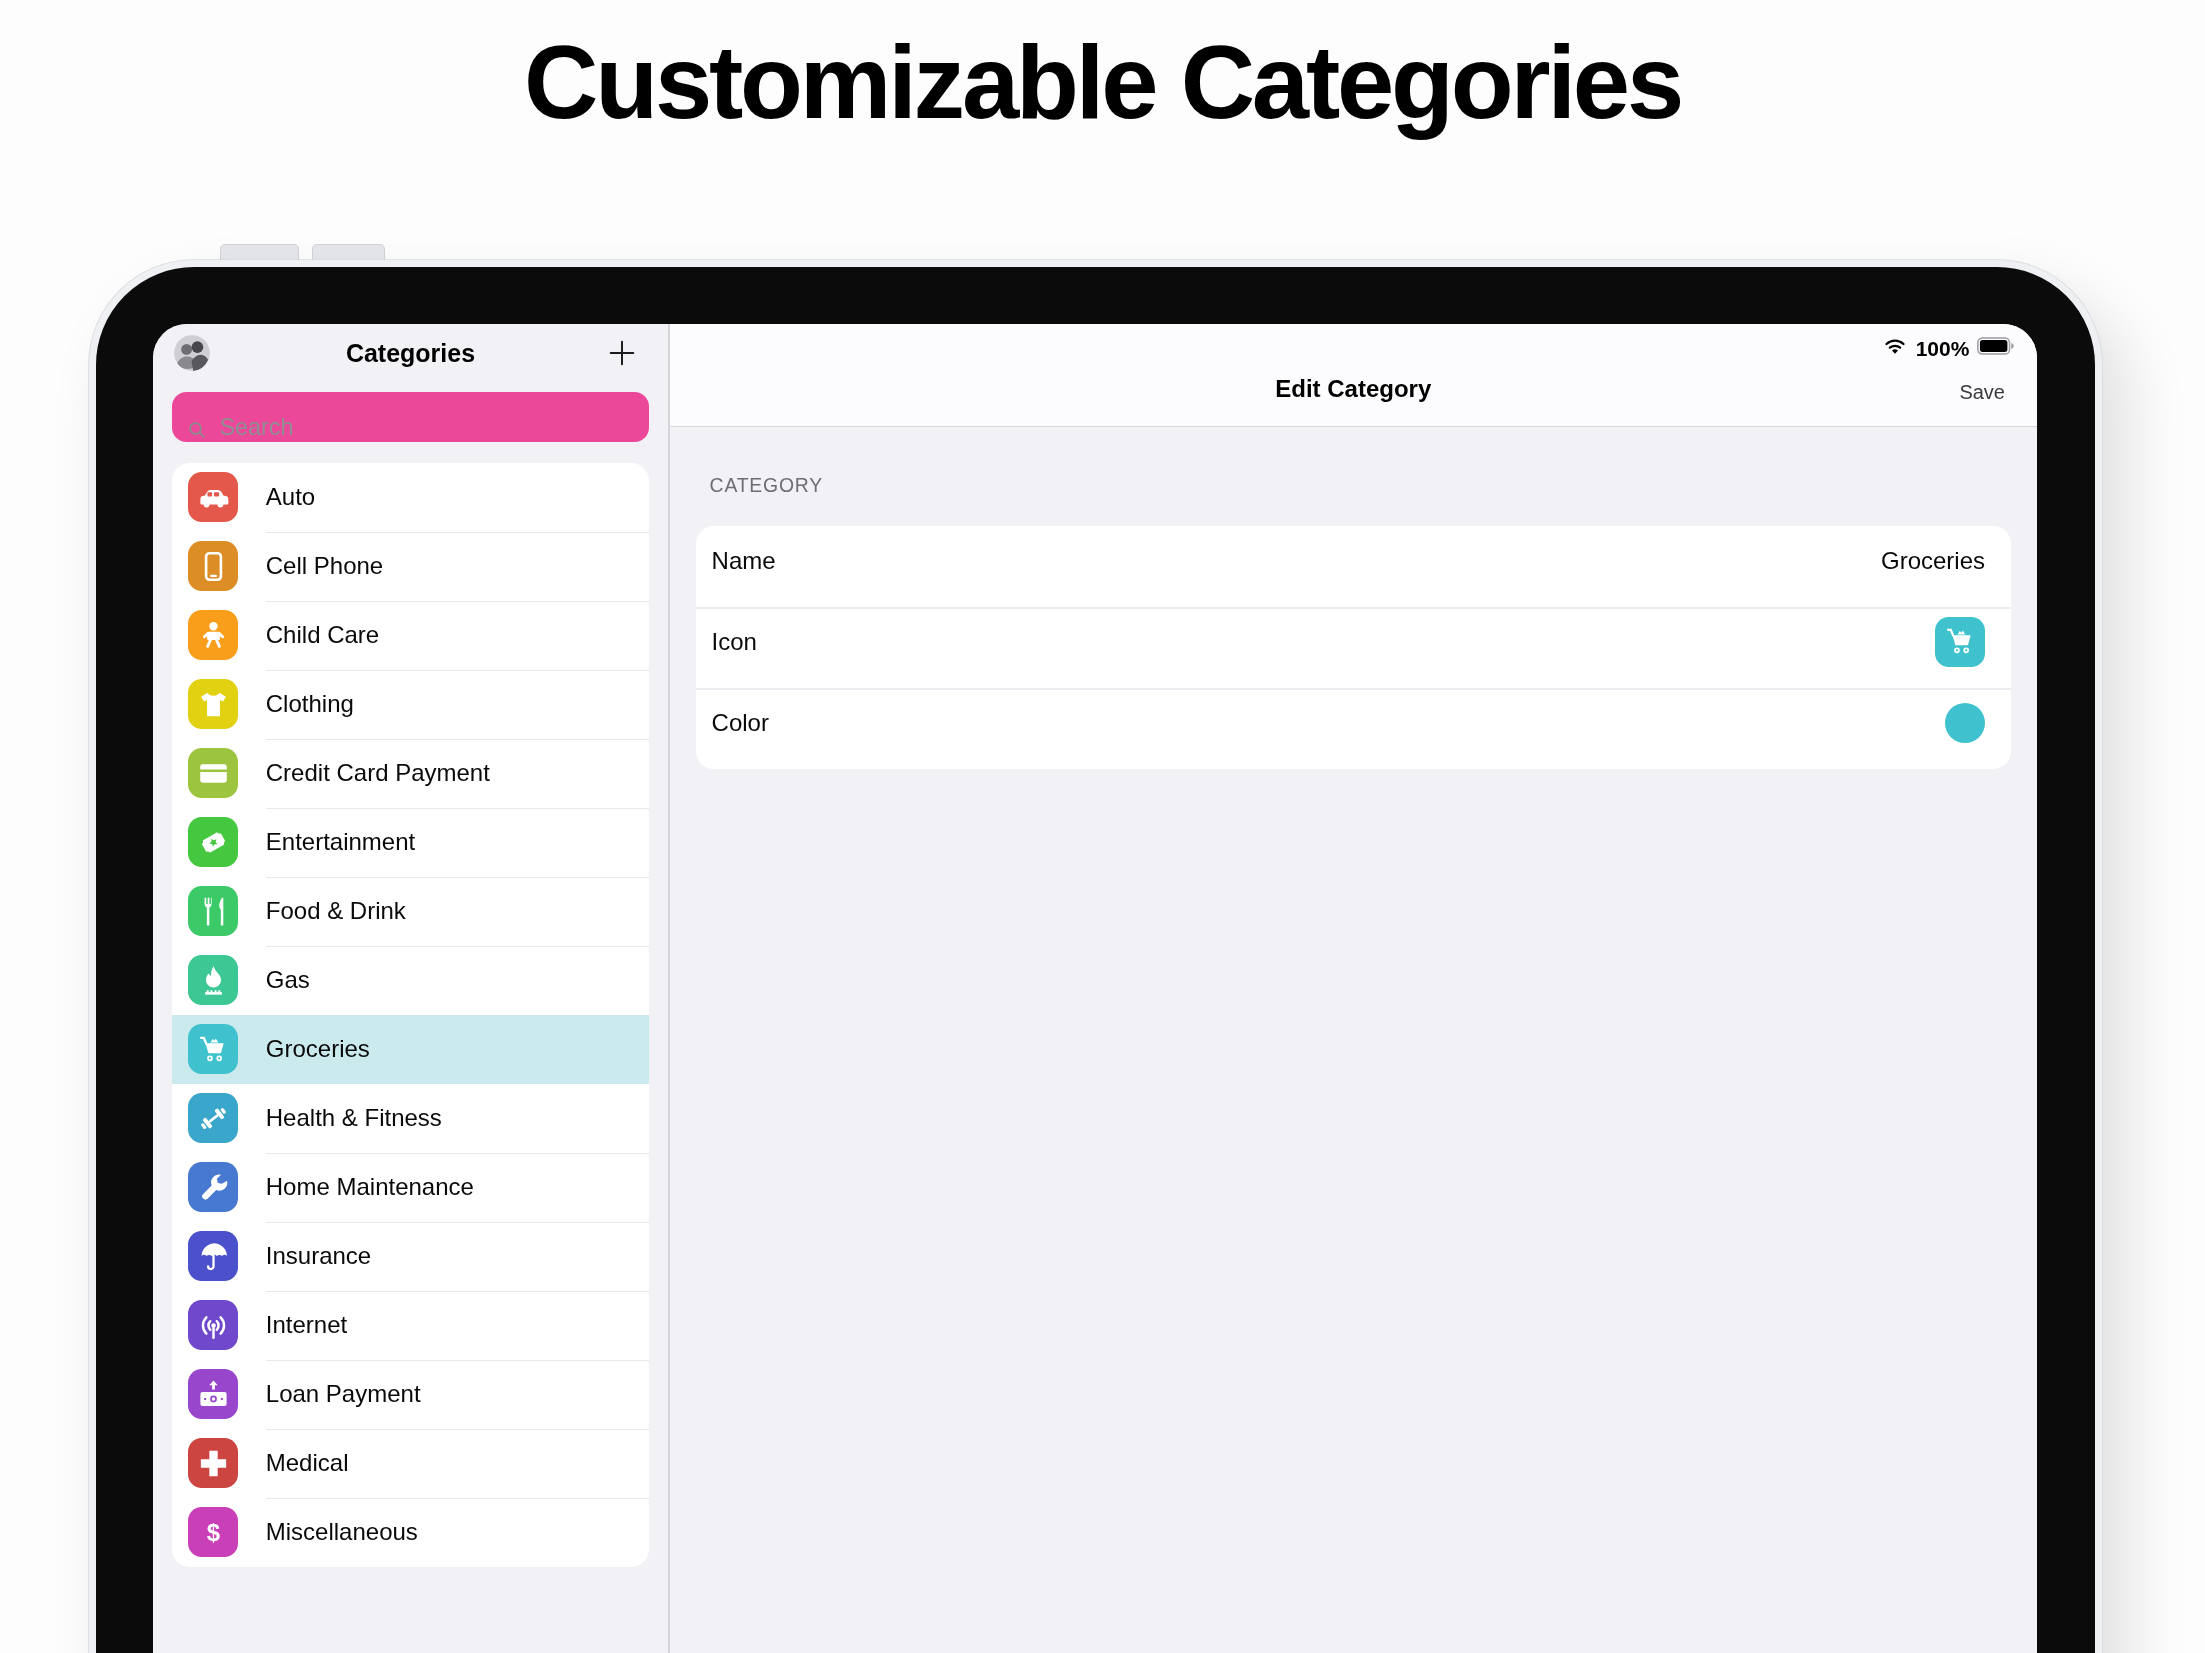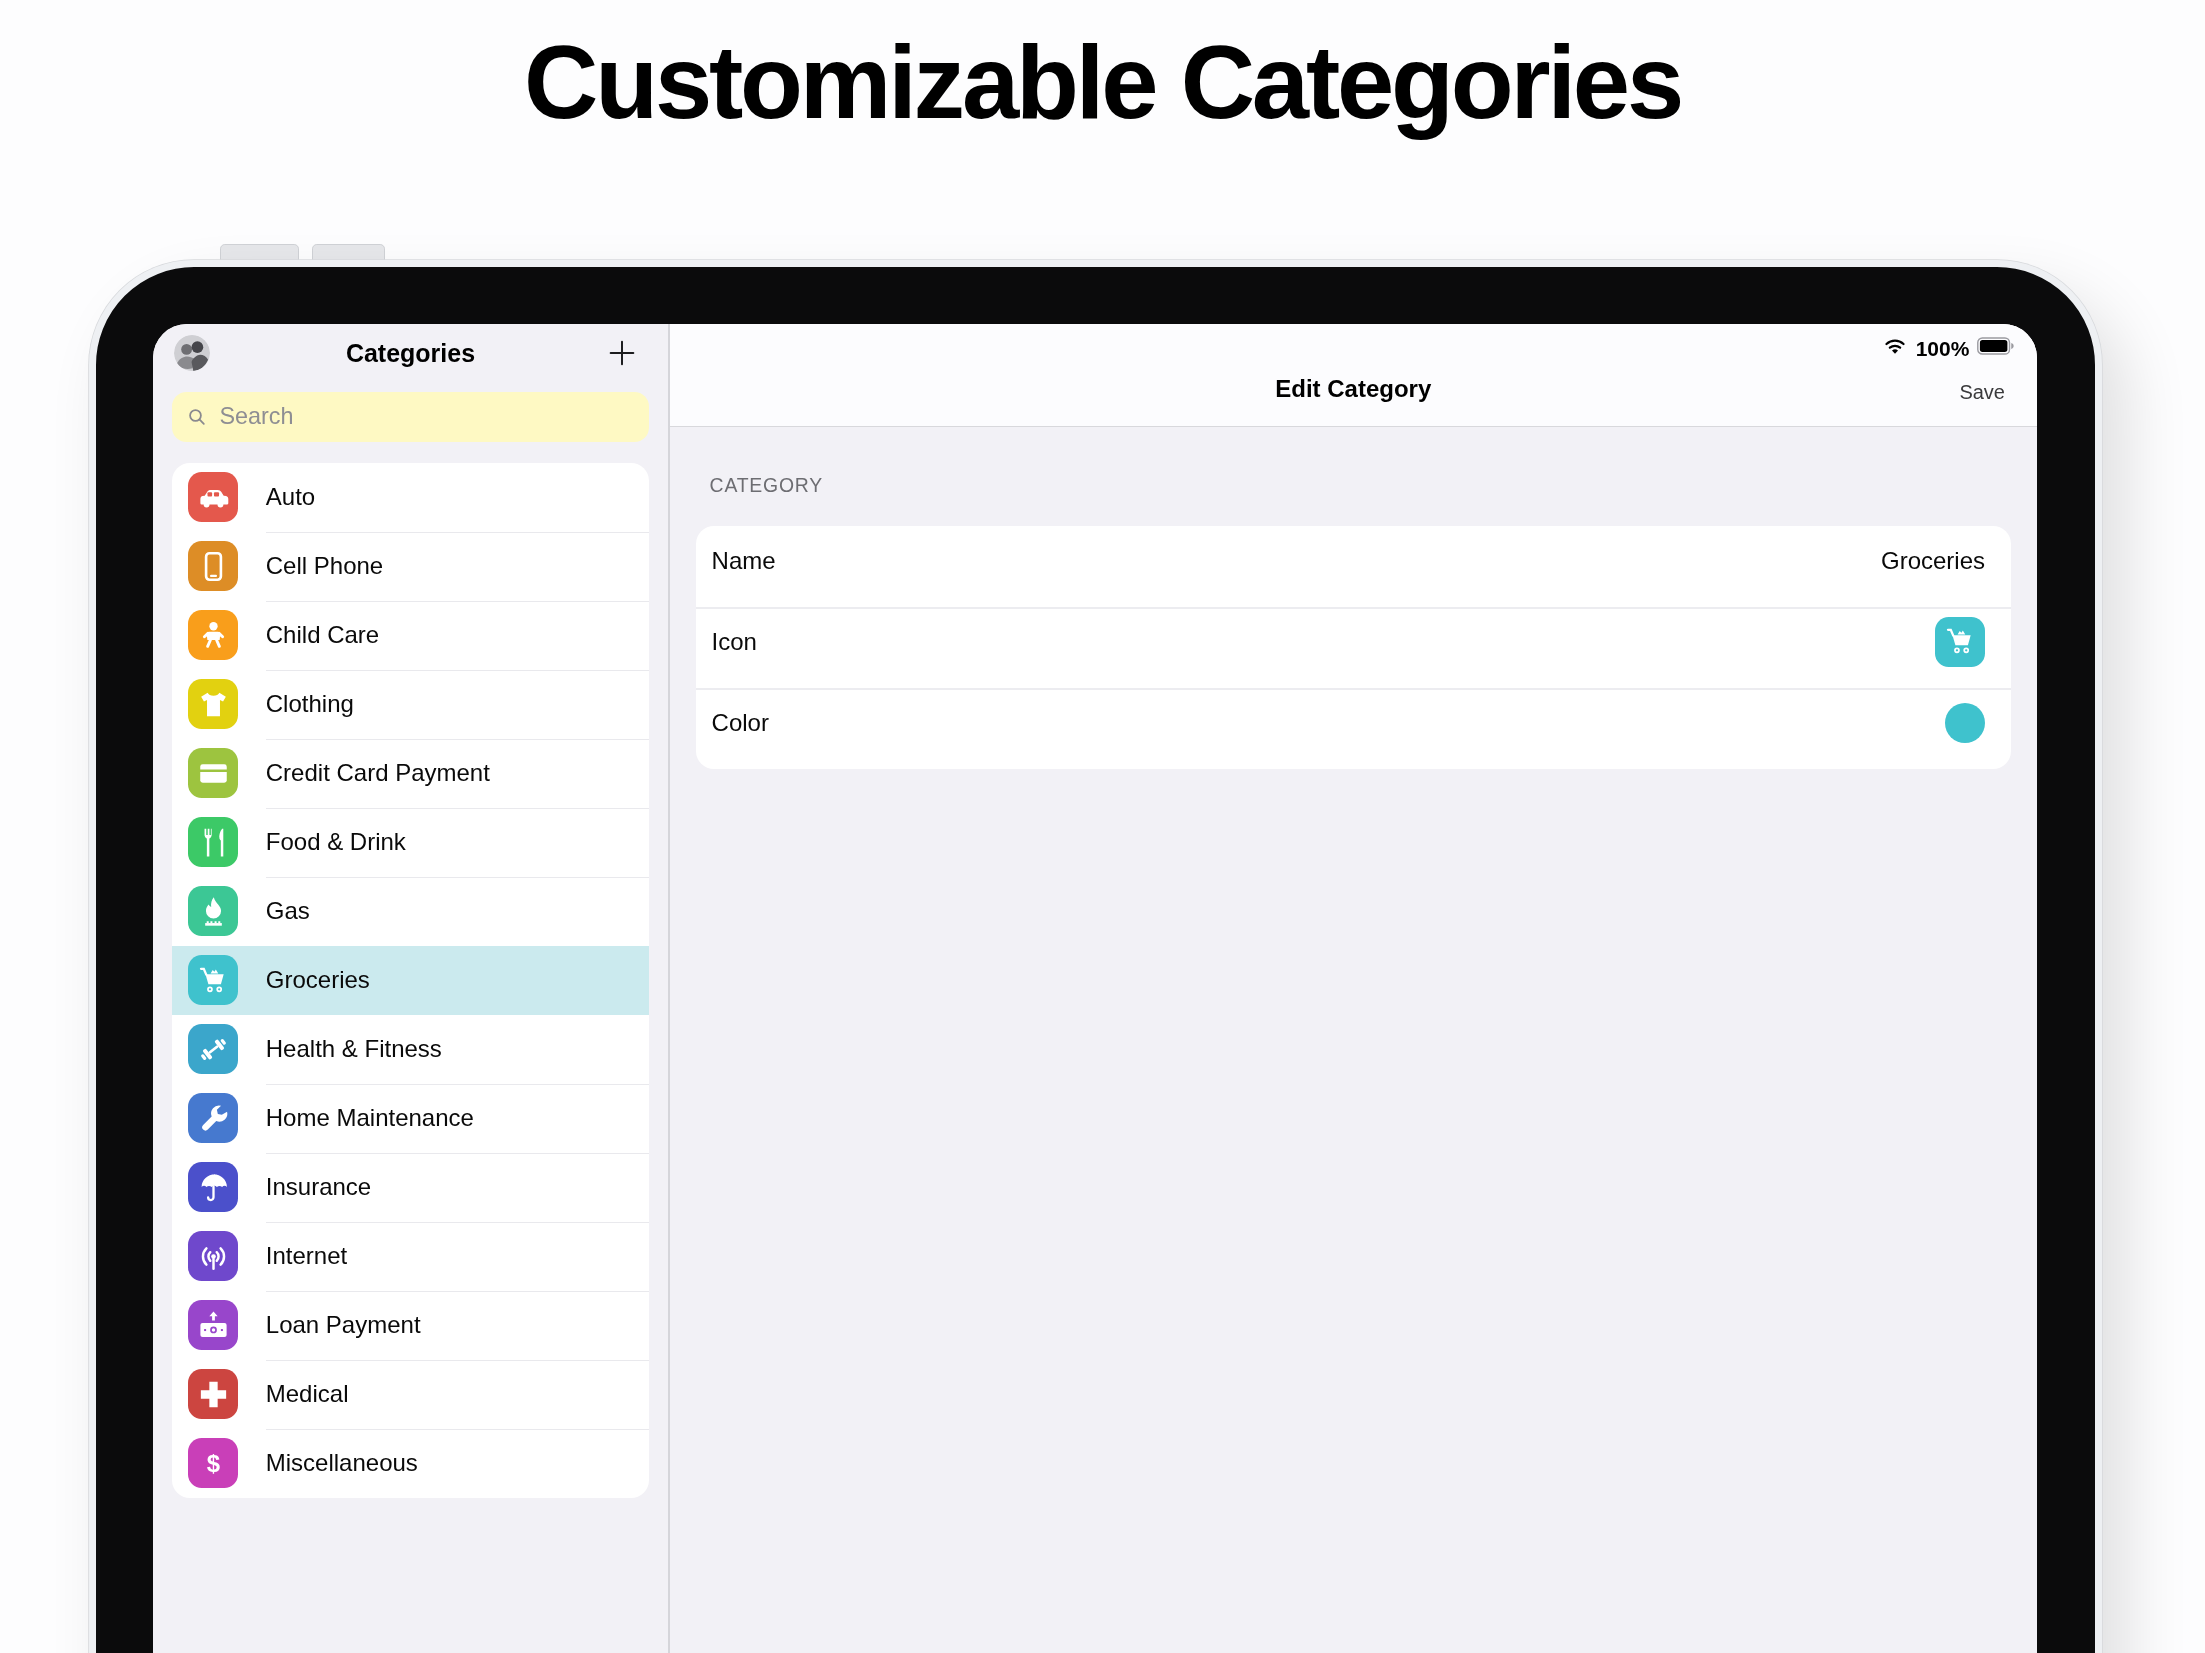--- a/index.html
+++ b/index.html
@@ -32,22 +32,22 @@
   
   .sidebar{width:515px;background:#F2F1F6;position:relative;flex:none;}
   .status-left{height:40px;display:flex;align-items:center;gap:18px;
     padding:8px 0 0 21px;font-size:21px;font-weight:700;color:#000;}
   .side-header{height:58px;display:flex;align-items:center;padding:0 27.4px 0 21px;position:relative;}
   .avatar{width:36px;height:36px;border-radius:50%;overflow:hidden;flex:none;}
   .avatar svg{display:block;width:100%;height:100%;}
   .side-title{position:absolute;left:0;right:0;text-align:center;font-size:25px;font-weight:700;color:#000;}
   .add-btn{margin-left:auto;width:37px;height:37px;display:flex;align-items:center;justify-content:center;position:relative;z-index:2;}
   .add-btn svg{width:34px;height:34px;}
-  .search-wrap{margin:9.7px 19.4px 0;height:50px;background:#fef9c3;border-radius:14.5px;
-    display:flex;align-items:center;padding:0 13px;gap:8px;}
+  .search-wrap{margin:9.7px 19.4px 0;height:50px;background:#ec4899;border-radius:14.5px;
+    display:flex;align-items:flex-end;padding:0 13px;gap:8px;}
   .search-wrap svg{width:24px;height:24px;flex:none;}
   .search-input{border:none;outline:none;background:transparent;font-size:23.4px;color:#3a3a3c;width:100%;
     font-family:"Liberation Sans","DejaVu Sans",sans-serif;}
   .search-input::placeholder{color:#8E8E93;}
   .list{margin:21px 19.4px 0;background:#fff;border-radius:18px;overflow:hidden;}
   .row{height:69px;display:flex;align-items:center;padding-left:16px;position:relative;}
   .row:not(:first-child)::before{content:"";position:absolute;left:94px;right:0;top:0;height:1.6px;background:#E9E9ED;}
   .row.selected::before,.row.selected + .row::before{display:none;}
   .tile{width:50px;height:50px;border-radius:13.7px;display:flex;align-items:center;justify-content:center;flex:none;}
   .tile svg{width:37px;height:37px;display:block;}
@@ -164,20 +164,31 @@
             <div class="row">
               <span class="tile" style="background: rgb(157, 196, 63);">
                 <svg viewBox="0 0 24 24" xmlns="http://www.w3.org/2000/svg">
                   <path fill="#fff" d="M5 6h14a1.6 1.6 0 0 1 1.6 1.6v1.8H3.4V7.6A1.6 1.6 0 0 1 5 6z"></path>
                   <path fill="#fff" d="M3.4 11h17.2v5.4A1.6 1.6 0 0 1 19 18H5a1.6 1.6 0 0 1-1.6-1.6z"></path>
                 </svg>
               </span>
               <span class="row-label">Credit Card Payment</span>
             </div>
             <div class="row">
+              <span class="tile" style="background: rgb(69, 200, 63);">
+                <svg viewBox="0 0 24 24" xmlns="http://www.w3.org/2000/svg">
+                  <g transform="rotate(-30 12 12)">
+                    <path fill="#fff" d="M4.9 9.1c.9 0 1.7-.8 1.7-1.7h10.8c0 .9.8 1.7 1.7 1.7v5.8c-.9 0-1.7.8-1.7 1.7H6.6c0-.9-.8-1.7-1.7-1.7z"></path>
+                    <path fill="#45C83F" d="m12 9.1.8 1.7 1.9.3-1.4 1.3.3 1.9-1.6-.9-1.6.9.3-1.9-1.4-1.3 1.9-.3z"></path>
+                  </g>
+                </svg>
+              </span>
+              <span class="row-label">Entertainment</span>
+            </div>
+            <div class="row">
               <span class="tile" style="background: rgb(60, 201, 103);">
                 <svg viewBox="0 0 24 24" xmlns="http://www.w3.org/2000/svg">
                   <path fill="#fff" d="M10.8 3v4.2c0 1-.6 1.9-1.5 2.2V21H7.7V9.4C6.8 9.1 6.2 8.2 6.2 7.2V3h1.1v4.1h.95V3h1.1v4.1h.95V3z"></path>
                   <path fill="#fff" d="M17.6 3c-1.5 1.9-2.2 4.4-1.7 6.6.15.6.55.95.85 1.1V21h1.6V3z"></path>
                 </svg>
               </span>
               <span class="row-label">Food &amp; Drink</span>
             </div>
             <div class="row">
               <span class="tile" style="background: rgb(60, 199, 149);">

